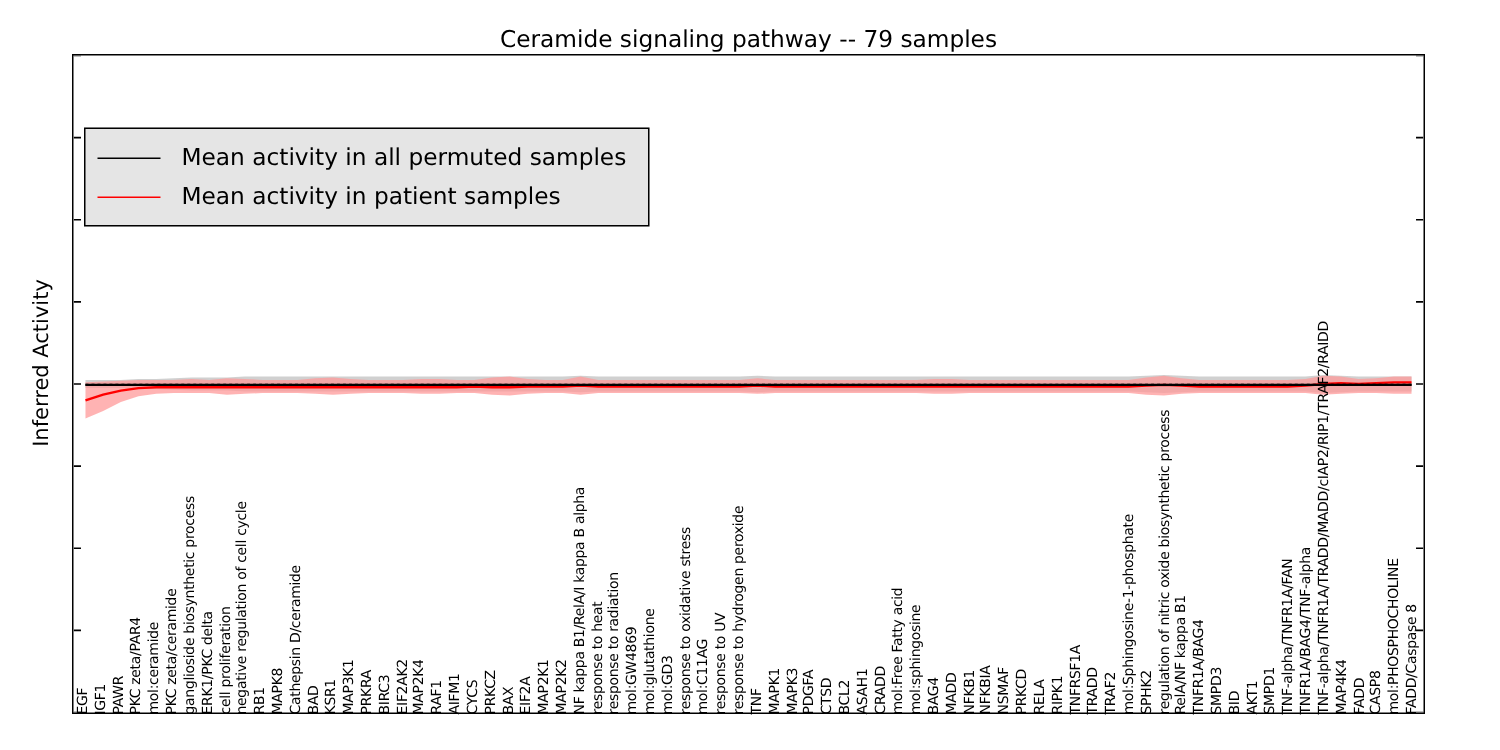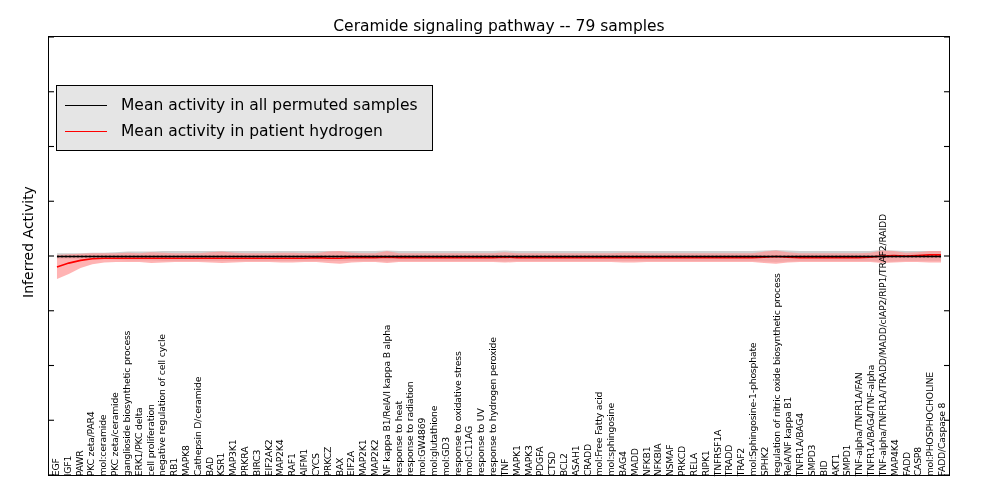--- a/index.html
+++ b/index.html
@@ -245,17 +245,17 @@
       <div class="xtick" style="left: 894px;">FADD/Caspase 8</div>
     </div>
 
   <div id="legend">
     <div class="legend-row">
       <span class="legend-swatch black"></span>
       <span class="legend-text">Mean activity in all permuted samples</span>
     </div>
     <div class="legend-row">
       <span class="legend-swatch red"></span>
-      <span class="legend-text">Mean activity in patient hydrogen</span>
+      <span class="legend-text">Mean activity in patient samples</span>
     </div>
   </div>
 
 </div>
 
 </body></html>

